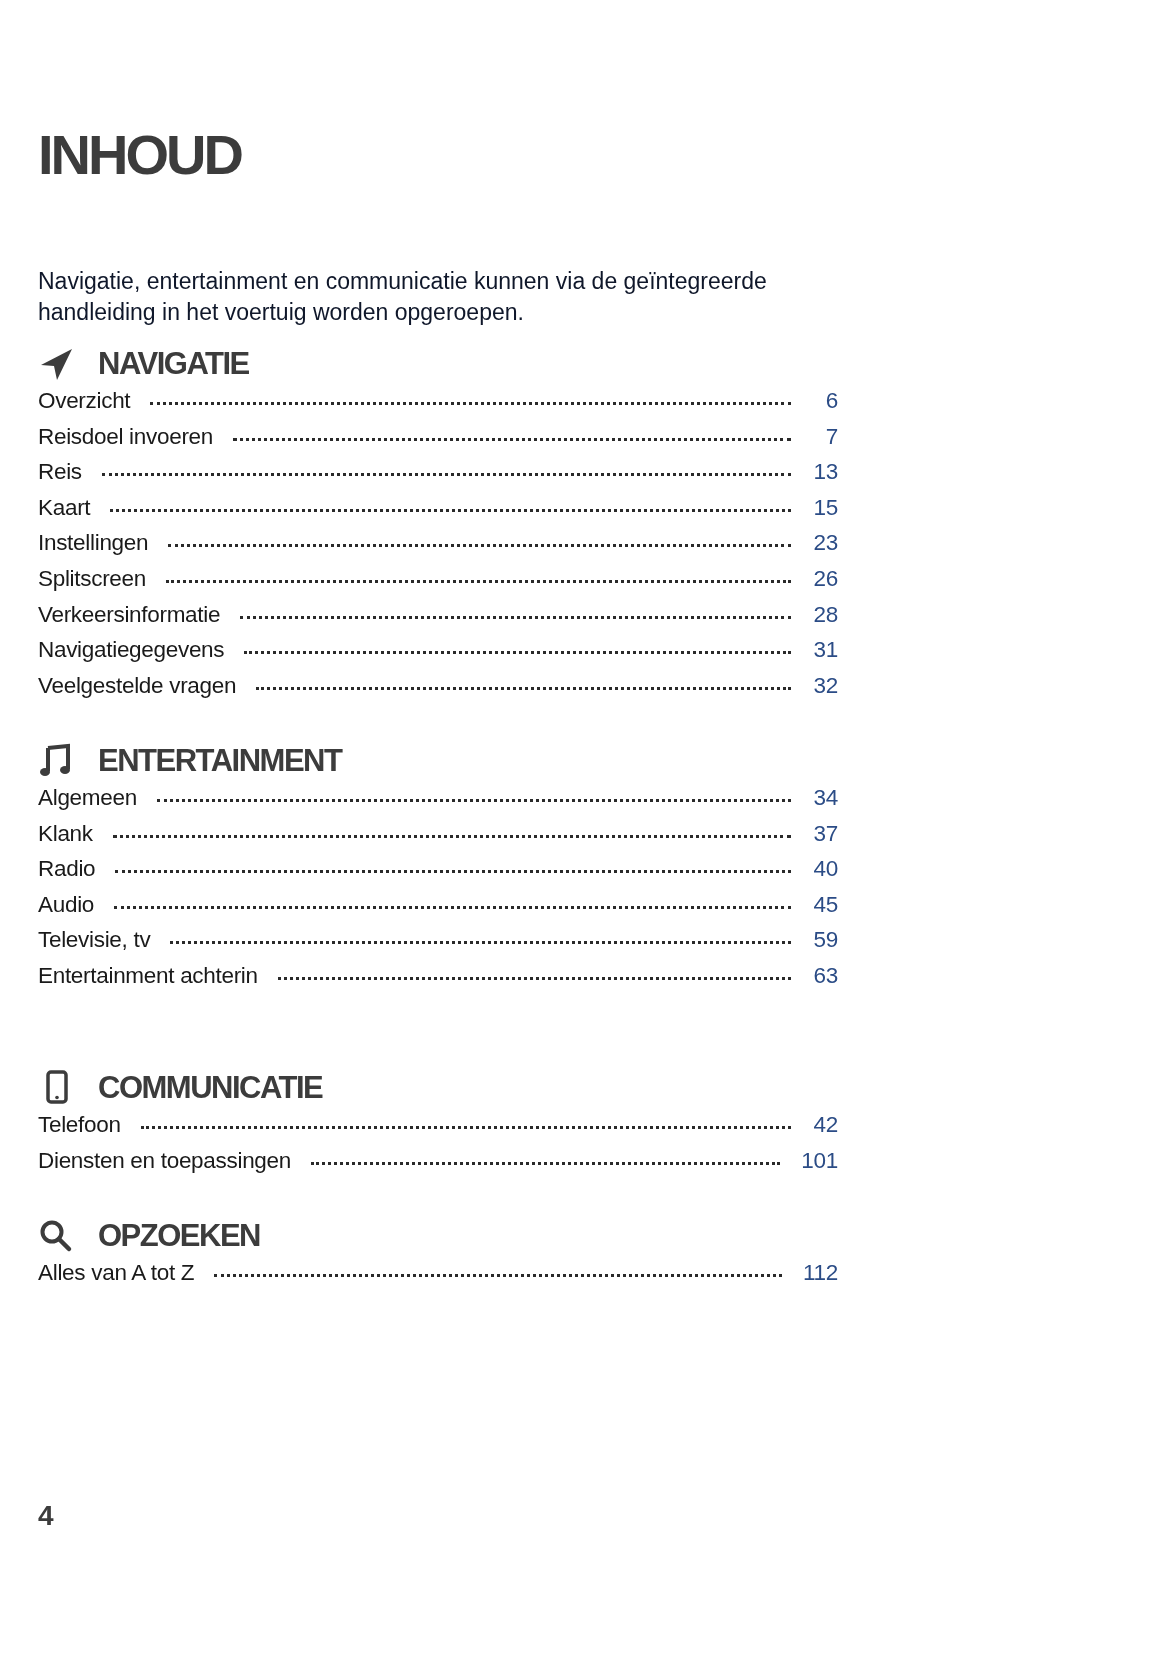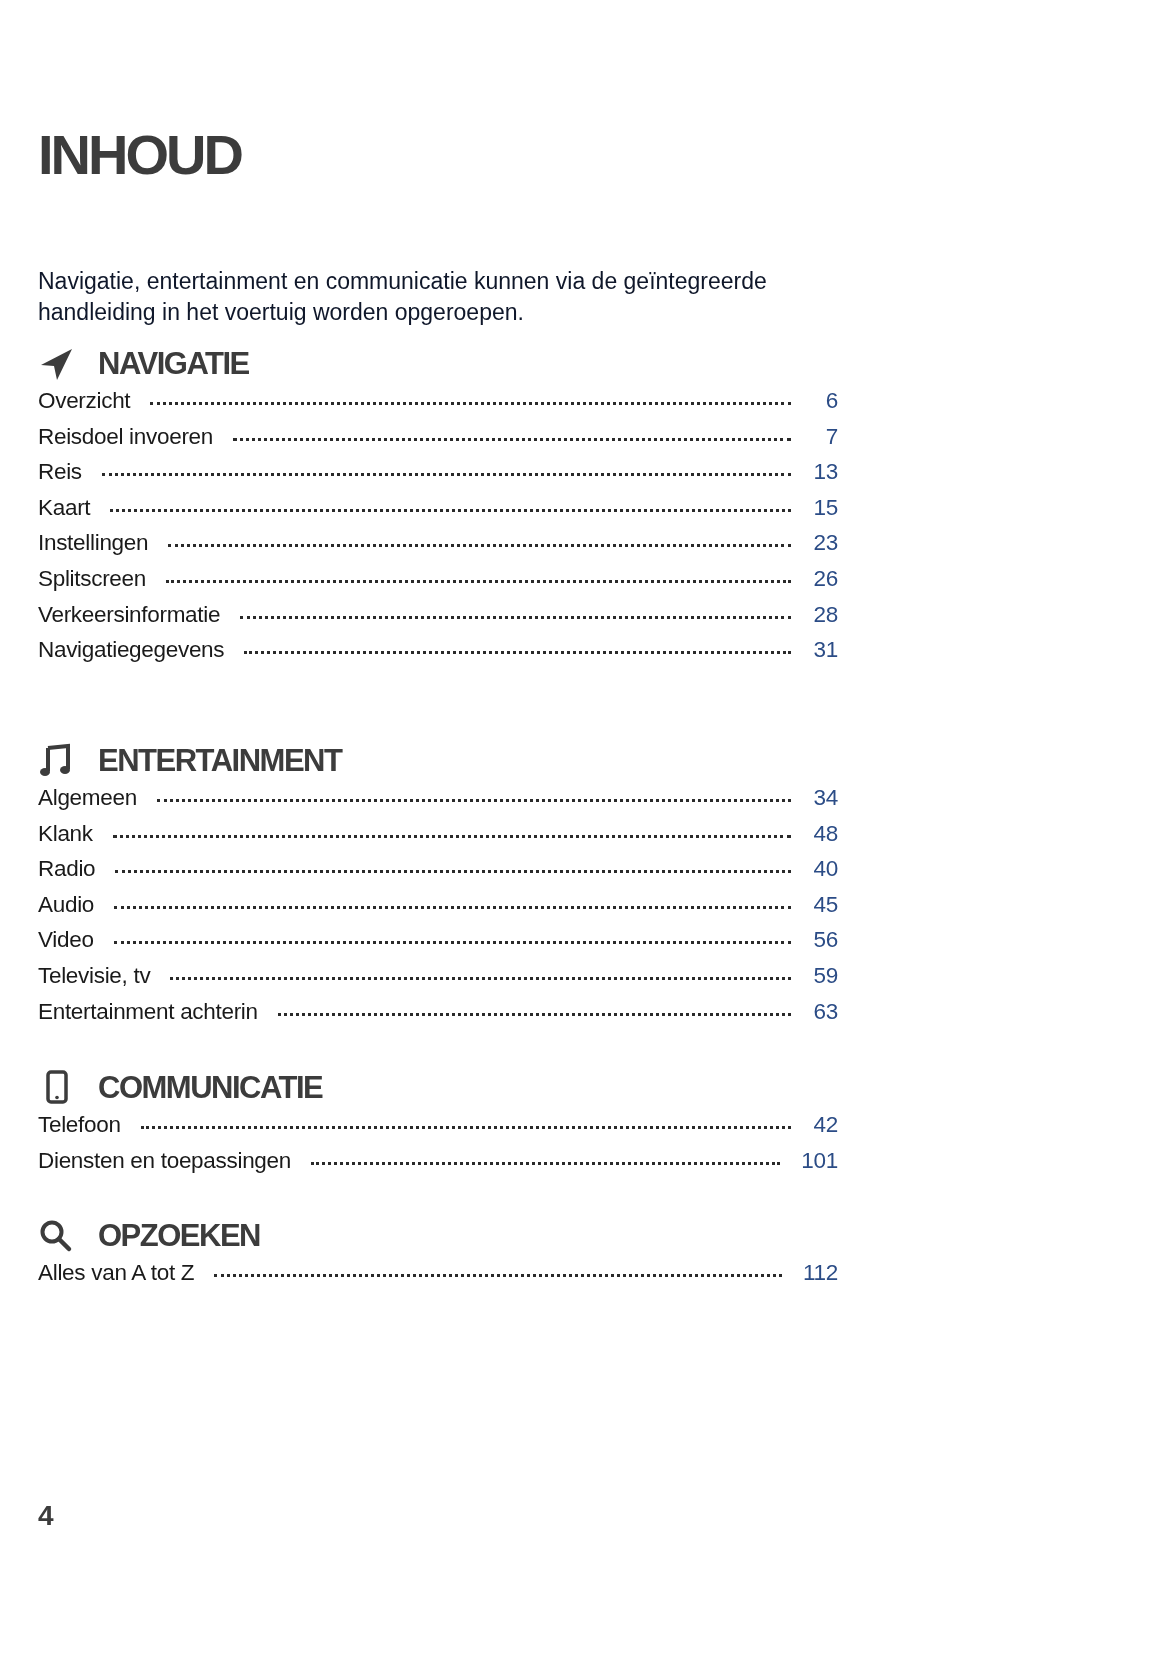--- a/index.html
+++ b/index.html
@@ -88,20 +88,25 @@
   <div class="toc-row">
       <span class="toc-label">Verkeersinformatie</span>
       <span class="toc-leader"></span>
       <span class="toc-page">28</span>
     </div>
   <div class="toc-row">
       <span class="toc-label">Navigatiegegevens</span>
       <span class="toc-leader"></span>
       <span class="toc-page">31</span>
     </div>
+  <div class="toc-row">
+      <span class="toc-label">Veelgestelde vragen</span>
+      <span class="toc-leader"></span>
+      <span class="toc-page">32</span>
+    </div>
 </div>
 
 <div class="section" style="top:741px;">
   <div class="section-head">
     <span class="section-icon">
       <svg width="36" height="36" viewBox="0 0 36 36">
         <path d="M10 5 L30 3 L30 26" stroke="#3c3c3c" stroke-width="4" fill="none"></path>
         <path d="M10 5 L10 28" stroke="#3c3c3c" stroke-width="4" fill="none"></path>
         <ellipse cx="7" cy="29" rx="5" ry="4" fill="#3c3c3c"></ellipse>
         <ellipse cx="27" cy="27" rx="5" ry="4" fill="#3c3c3c"></ellipse>
@@ -110,36 +115,31 @@
     <span class="section-title">ENTERTAINMENT</span>
   </div>
   <div class="toc-row">
       <span class="toc-label">Algemeen</span>
       <span class="toc-leader"></span>
       <span class="toc-page">34</span>
     </div>
   <div class="toc-row">
       <span class="toc-label">Klank</span>
       <span class="toc-leader"></span>
-      <span class="toc-page">48</span>
+      <span class="toc-page">37</span>
     </div>
   <div class="toc-row">
       <span class="toc-label">Radio</span>
       <span class="toc-leader"></span>
       <span class="toc-page">40</span>
     </div>
   <div class="toc-row">
       <span class="toc-label">Audio</span>
       <span class="toc-leader"></span>
       <span class="toc-page">45</span>
-    </div>
-  <div class="toc-row">
-      <span class="toc-label">Video</span>
-      <span class="toc-leader"></span>
-      <span class="toc-page">56</span>
     </div>
   <div class="toc-row">
       <span class="toc-label">Televisie, tv</span>
       <span class="toc-leader"></span>
       <span class="toc-page">59</span>
     </div>
   <div class="toc-row">
       <span class="toc-label">Entertainment achterin</span>
       <span class="toc-leader"></span>
       <span class="toc-page">63</span>

